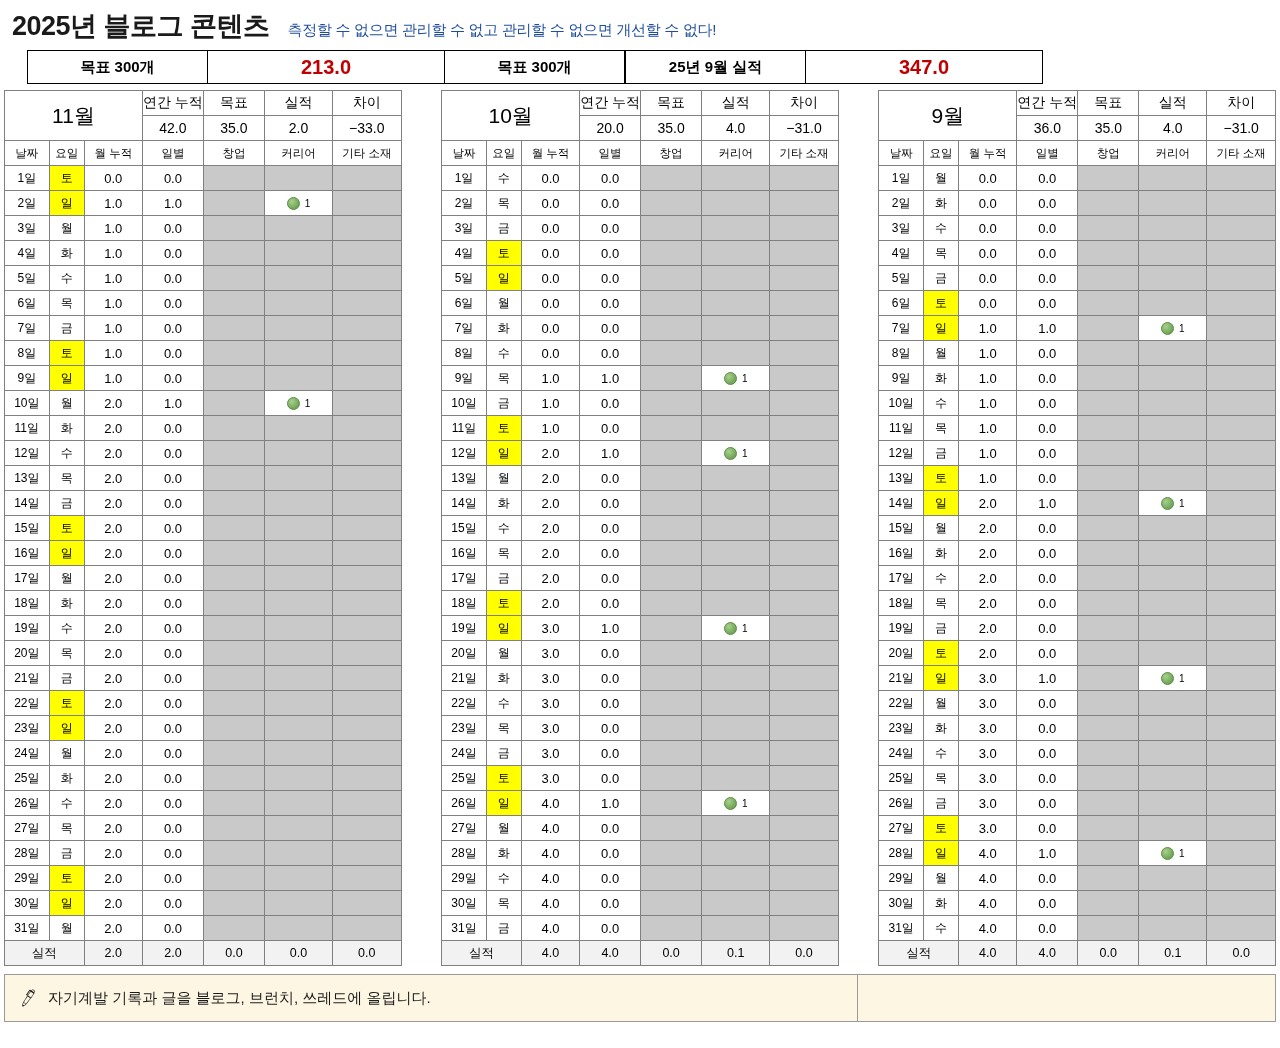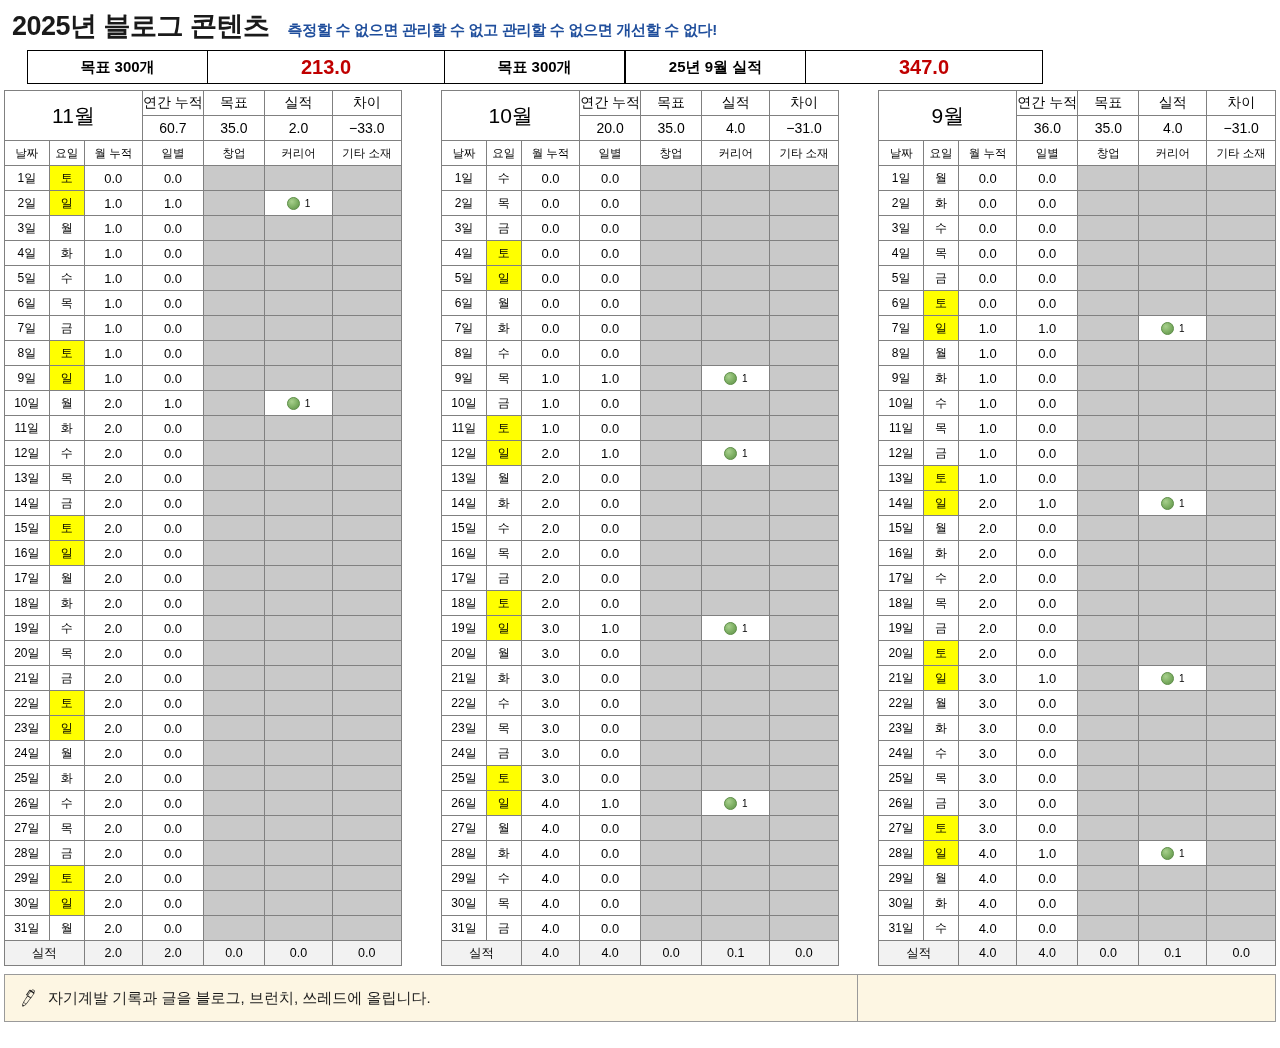--- a/index.html
+++ b/index.html
@@ -14,21 +14,21 @@
   
   .title-row {
     display: flex; align-items: baseline;
     padding: 8px 0 6px 12px;
     gap: 18px;
   }
   .main-title {
     font-size: 27px; font-weight: bold; color: #1a1a1a; letter-spacing: -0.5px;
   }
   .subtitle {
-    font-size: 15px; font-weight: bold; color: #1f4e9c; letter-spacing: -0.3px; text-align: center;
+    font-size: 15px; font-weight: normal; color: #1f4e9c; letter-spacing: -0.3px; text-align: center;
   }
 
   
   .goal-band { display: flex; padding: 0 4px; gap: 0; margin-left: 23px; }
   .goal-block { display: flex; border: 1px solid #000; border-right: none; }
   .goal-block:last-child { border-right: 1px solid #000; }
   .goal-label, .goal-value {
     height: 32px; display: flex; align-items: center; justify-content: center;
     font-weight: bold;
   }
@@ -132,21 +132,21 @@
         </colgroup>
         <thead>
           <tr>
             <td class="mon-name" rowspan="2" colspan="3">11월</td>
             <td class="sum-head">연간 누적</td>
             <td class="sum-head">목표</td>
             <td class="sum-head">실적</td>
             <td class="sum-head">차이</td>
           </tr>
           <tr>
-            <td class="sum-val">60.7</td>
+            <td class="sum-val">42.0</td>
             <td class="sum-val">35.0</td>
             <td class="sum-val">2.0</td>
             <td class="sum-val">−33.0</td>
           </tr>
           <tr>
             <td class="col-head">날짜</td>
             <td class="col-head">요일</td>
             <td class="col-head">월 누적</td>
             <td class="col-head">일별</td>
             <td class="col-head">창업</td>

